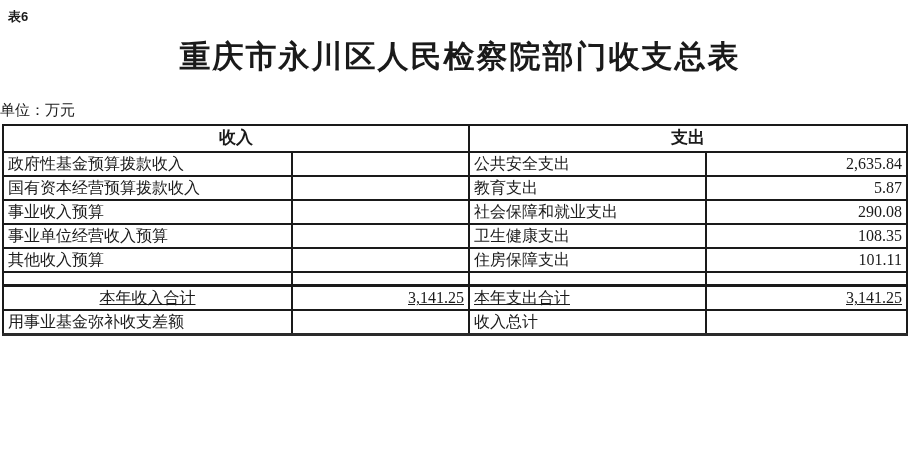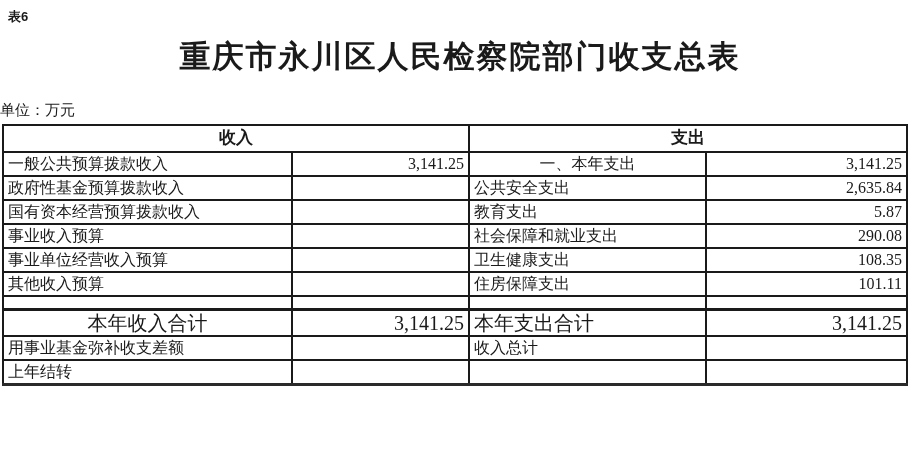--- a/index.html
+++ b/index.html
@@ -67,46 +67,40 @@
     font-size: 17px;
     font-weight: bold;
     text-align: center;
     height: 25px;
     margin-left: 36px;
   }
   td.item   { text-align: left;  padding-left: 3px; }
   td.num    { text-align: right; padding-right: 5px; }
   td.center { text-align: center; }
   tr.short td { height: 11px; }
-  tr.total td { border-top: 3px solid #1a1a1a; font-size: 20px; }
+  tr.total td { border-top: 3px solid #1a1a1a; font-size: 16px; text-decoration: underline; }
 </style>
 </head>
 <body>
 
 <div class="sheet-label">表6</div>
 <div class="page-title">重庆市永川区人民检察院部门收支总表</div>
 <div class="unit-note">单位：万元</div>
 
 <table class="budget">
   <colgroup>
     <col style="width:289px">
     <col style="width:177px">
     <col style="width:237px">
     <col style="width:201px">
   </colgroup>
   <tbody>
       <tr>
     <th colspan="2">收入</th>
     <th colspan="2">支出</th>
-  </tr>
-  <tr>
-    <td class="item">一般公共预算拨款收入</td>
-    <td class="num">3,141.25</td>
-    <td class="center">一、本年支出</td>
-    <td class="num">3,141.25</td>
   </tr>
   <tr>
     <td class="item">政府性基金预算拨款收入</td>
     <td class="num"></td>
     <td class="item">公共安全支出</td>
     <td class="num">2,635.84</td>
   </tr>
   <tr>
     <td class="item">国有资本经营预算拨款收入</td>
     <td class="num"></td>
@@ -142,20 +136,14 @@
     <td class="num">3,141.25</td>
     <td class="item">本年支出合计</td>
     <td class="num">3,141.25</td>
   </tr>
   <tr>
     <td class="item">用事业基金弥补收支差额</td>
     <td class="num"></td>
     <td class="item">收入总计</td>
     <td class="num"></td>
   </tr>
-  <tr>
-    <td class="item">上年结转</td>
-    <td class="num"></td>
-    <td class="item"></td>
-    <td class="num"></td>
-  </tr>
 </tbody>
   </table>
 
 </body></html>

